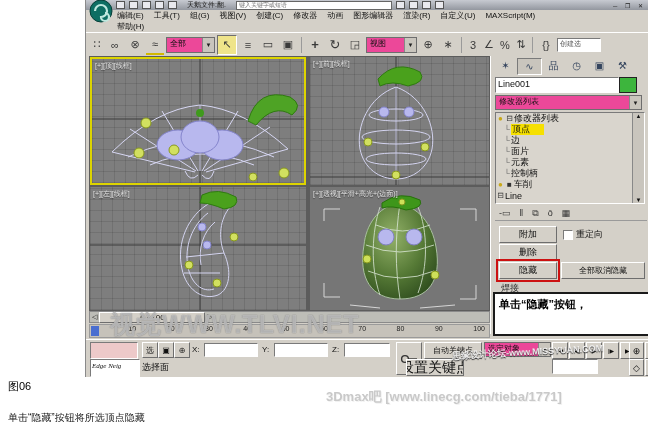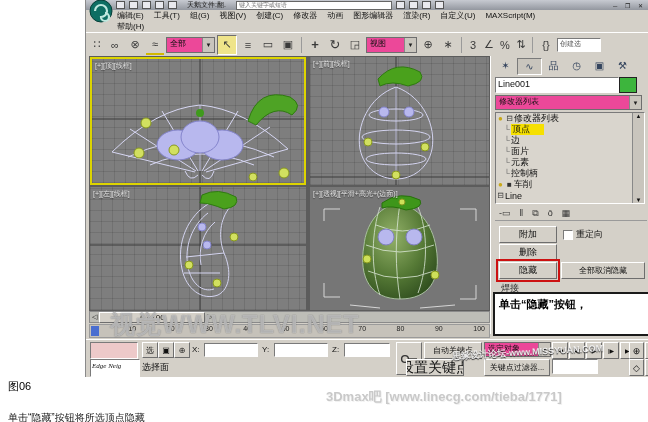--- a/index.html
+++ b/index.html
@@ -404,21 +404,20 @@
           </svg>
       </div>
 
       <div class="raised btn abs" style="left:338px;top:2px;width:56px;height:15px;font-size:8px">自动关键点</div>
       <div class="raised btn abs" style="left:320px;top:19px;width:56px;height:15px;font-size:14px">设置关键点</div>
 
       <div class="drop abs" style="left:398px;top:2px;width:62px;height:13px">
         <span>选定对象</span>
         <span class="arr">▼</span>
       </div>
-      <div class="raised btn abs" style="left:398px;top:19px;width:64px;height:15px;font-size:8px">关键点过滤器...</div>
 
       <div class="abs" style="left:466px;top:2px;display:flex;gap:1px">
         <div class="raised btn" style="width:14px;height:15px;font-size:6px">|◀</div>
         <div class="raised btn" style="width:14px;height:15px;font-size:6px">◀|</div>
         <div class="raised btn" style="width:14px;height:15px;font-size:6px">▶</div>
         <div class="raised btn" style="width:14px;height:15px;font-size:6px">|▶</div>
         <div class="raised btn" style="width:14px;height:15px;font-size:6px">▶|</div>
       </div>
       <div class="abs" style="left:466px;top:19px;display:flex;gap:1px">
         <div class="sunken" style="width:44px;height:13px"></div>

